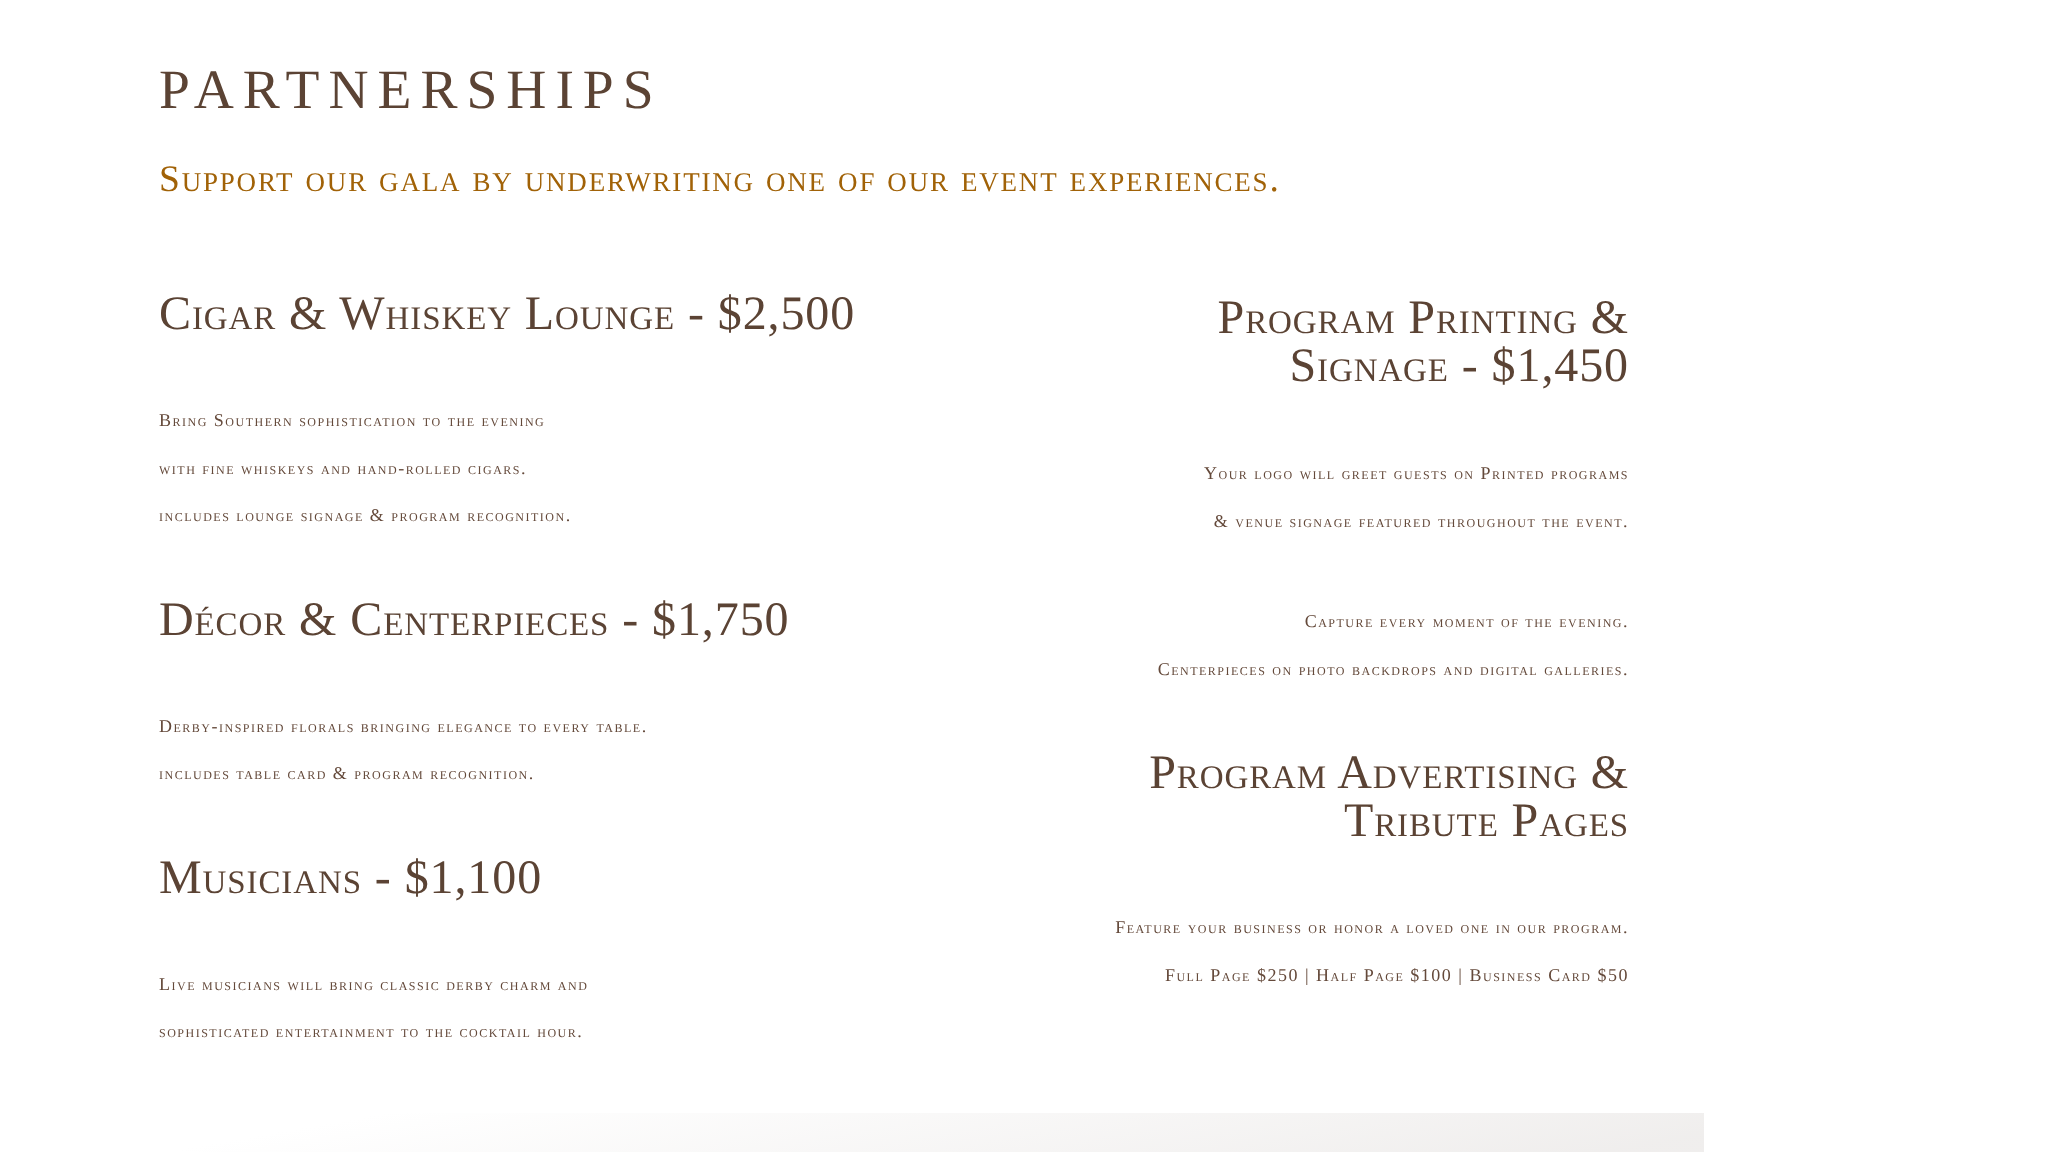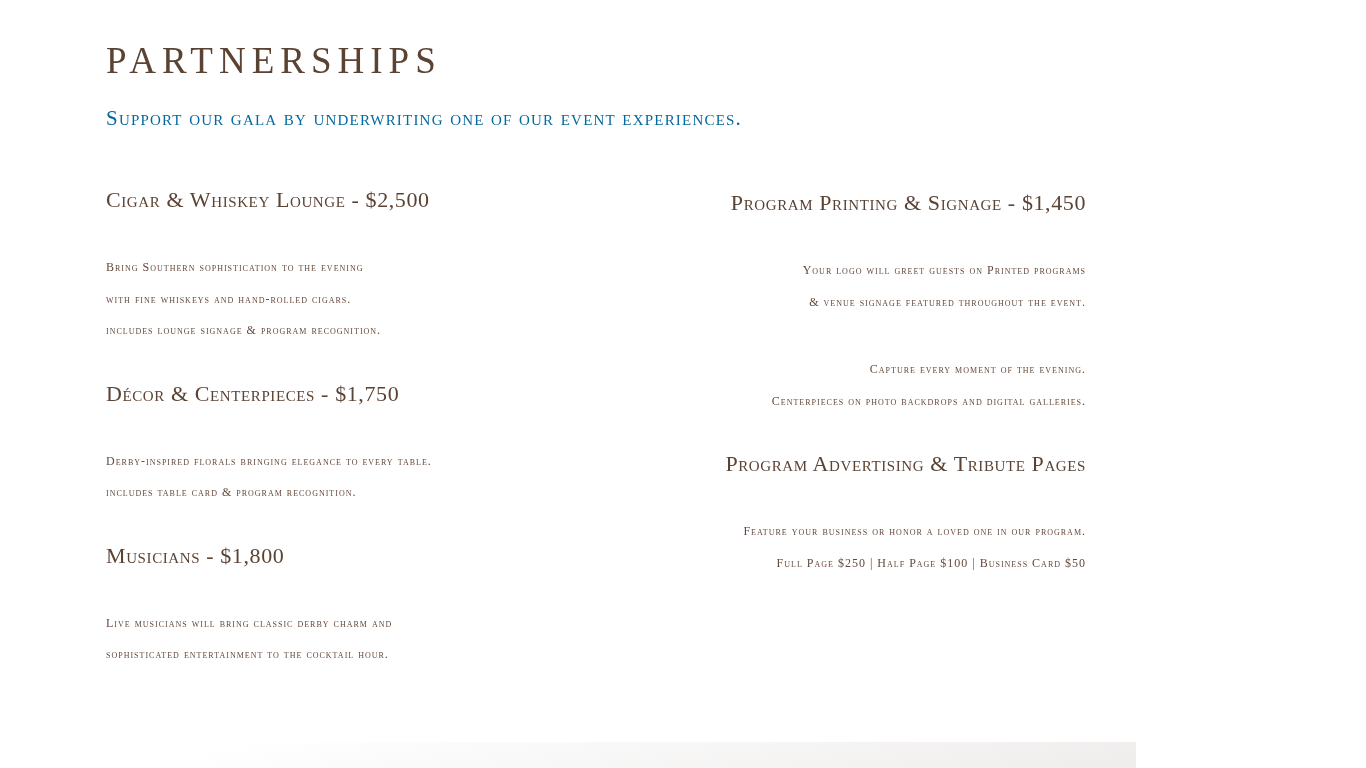--- a/index.html
+++ b/index.html
@@ -23,37 +23,37 @@
   .page-title {
     font-size: 37px;
     font-weight: normal;
     letter-spacing: 6px;
     margin: 0;
     line-height: 1.0;
     color: #5b4334;
   }
   .page-subtitle {
     font-variant: small-caps;
-    font-size: 21px;
+    font-size: 25px;
     letter-spacing: 1.2px;
     margin: 27px 0 0 0;
-    color: #0369a1;
+    color: #a16207;
   }
   .grid {
     display: grid;
     grid-template-columns: 618px 1fr;
     margin-top: 58px;
     align-items: start;
   }
   .col-right { padding-top: 3px; text-align: right; }
   .card { margin: 0; }
   .card-title {
     font-variant: small-caps;
     font-weight: normal;
-    font-size: 22px;
+    font-size: 32px;
     letter-spacing: 0.6px;
     line-height: 1.0;
     margin: 0 0 41px 0;
     color: #5b4334;
   }
   .card-desc {
     font-variant: small-caps;
     font-size: 12px;
     letter-spacing: 1px;
     line-height: 31.5px;
@@ -92,21 +92,21 @@
 includes lounge signage &amp; program recognition.</p>
         </section>
 
         <section class="card">
           <h2 class="card-title">Décor &amp; Centerpieces - $1,750</h2>
           <p class="card-desc">Derby-inspired florals bringing elegance to every table.
 includes table card &amp; program recognition.</p>
         </section>
 
         <section class="card">
-          <h2 class="card-title">Musicians - $1,800</h2>
+          <h2 class="card-title">Musicians - $1,100</h2>
           <p class="card-desc">Live musicians will bring classic derby charm and
 sophisticated entertainment to the cocktail hour.</p>
         </section>
 
       </div>
 
       <div class="col-right">
 
         <section class="card">
           <h2 class="card-title">Program Printing &amp; Signage - $1,450</h2>

